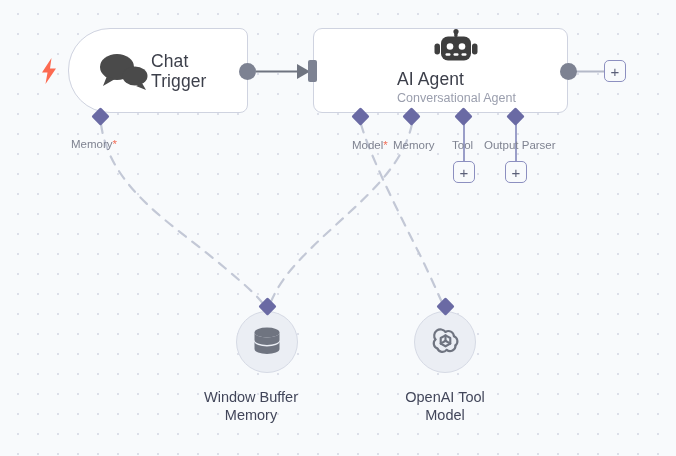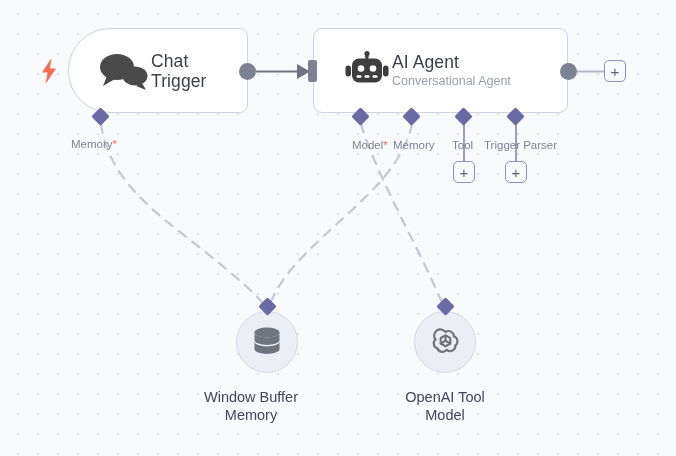--- a/index.html
+++ b/index.html
@@ -24,21 +24,21 @@
     position:absolute;background:#ffffff;border:1.6px solid #cfd3e0;
     box-sizing:border-box;display:flex;align-items:center;
   }
   #node-chat-trigger{
     left:68px;top:28px;width:180px;height:85px;
     border-radius:42px 8px 8px 42px;
     padding-left:28px;
   }
   #node-ai-agent{
     left:313px;top:28px;width:255px;height:85px;
-    border-radius:9px;padding-left:30px;
+    border-radius:9px;padding-left:30px;flex-direction:column;
   }
   .node-icon{flex:0 0 auto;display:flex;align-items:center;justify-content:center;}
   .node-text{margin-left:2px;display:flex;flex-direction:column;justify-content:center;}
   .node-title{
     font-size:17.5px;color:#3c3f4a;line-height:20px;font-weight:400;
     letter-spacing:.1px;
   }
   .node-title.two-line{max-width:92px;}
   .node-sub{font-size:12.5px;color:#9a9ead;line-height:16px;margin-top:1px;}
 
@@ -158,21 +158,21 @@
   <div class="diamond" style="left:354px;top:110px;"></div>
   <div class="diamond" style="left:405px;top:110px;"></div>
   <div class="diamond" style="left:457px;top:110px;"></div>
   <div class="diamond" style="left:509px;top:110px;"></div>
 
   <div class="port-label" style="left:352px;top:139px;">
     <span>Model</span><span class="req">*</span>
   </div>
   <div class="port-label" style="left:393px;top:139px;">Memory</div>
   <div class="port-label" style="left:452px;top:139px;">Tool</div>
-  <div class="port-label" style="left:484px;top:139px;">Trigger Parser</div>
+  <div class="port-label" style="left:484px;top:139px;">Output Parser</div>
 
   <div class="plus-btn" style="left:453px;top:161px;">+</div>
   <div class="plus-btn" style="left:505px;top:161px;">+</div>
 
   <div class="subnode" style="left:236px;top:311px;">
     <svg width="30" height="32" viewBox="0 0 30 32">
       <ellipse cx="15" cy="6.5" rx="12.5" ry="5" fill="#6f7480"></ellipse>
       <path d="M 2.5 6.5 L 2.5 14 A 12.5 5 0 0 0 27.5 14 L 27.5 6.5 A 12.5 5 0 0 1 2.5 6.5 Z" fill="#6f7480"></path>
       <path d="M 2.5 15.5 L 2.5 23 A 12.5 5 0 0 0 27.5 23 L 27.5 15.5 A 12.5 5 0 0 1 2.5 15.5 Z" fill="#6f7480"></path>
     </svg>

